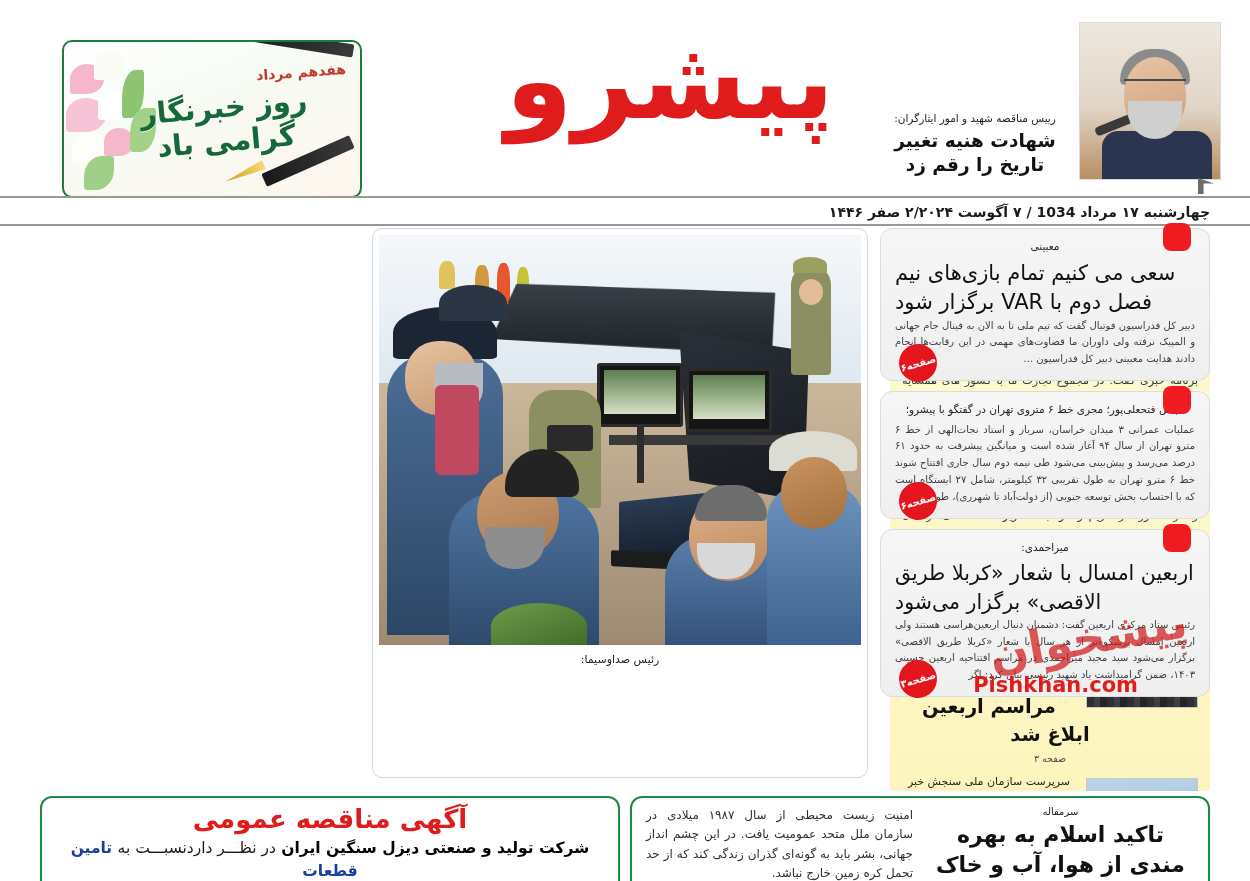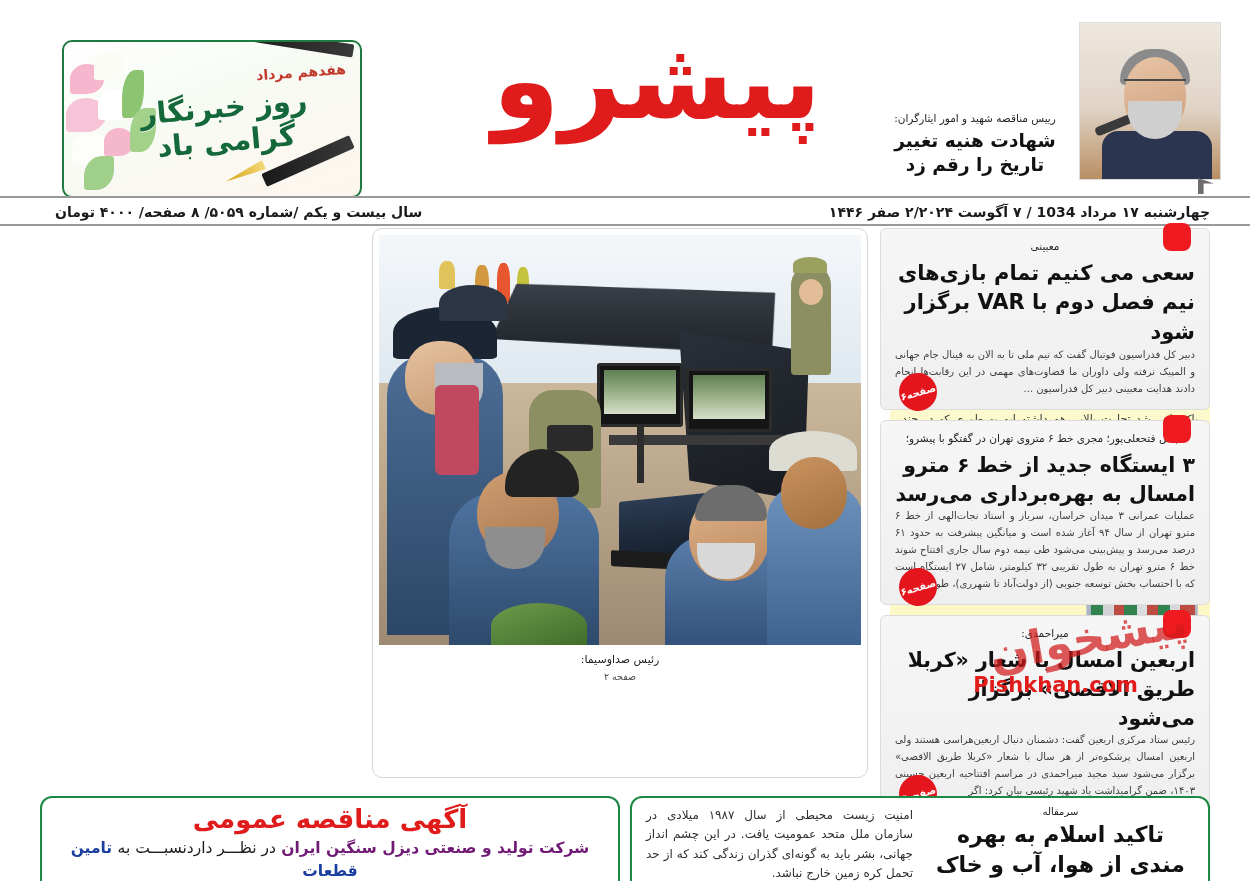--- a/index.html
+++ b/index.html
@@ -63,21 +63,21 @@
     background: linear-gradient(90deg,#1a1a1a,#3a3a3a);
     border-radius: 2px;
   }
   .pen-nib {
     position: absolute;
     background: linear-gradient(90deg,#d4a10f,#f5d97a);
   }
 
   .logo-wrap {
     position: absolute;
-    left: 457px; top: 4px;
+    left: 470px; top: 4px;
     width: 400px; height: 190px;
   }
   .logo-word {
     position: absolute;
     left: 0; top: 2px;
     width: 400px;
     text-align: center;
     color: #e01b1b;
     font-size: 108px;
     font-weight: bold;
@@ -332,36 +332,36 @@
   
   .col-left {
     position: absolute;
     left: 880px; top: 2px;
     width: 330px; height: 552px;
   }
   .card {
     position: relative;
     background: linear-gradient(180deg,#f6f6f6,#efefef);
     border: 1px solid #dcdcdc;
-    border-radius: 6px;
+    border-radius: 12px;
     margin-bottom: 10px;
     padding: 10px 14px 12px 14px;
     overflow: visible;
   }
   .card .corner-dot {
     position: absolute;
     left: 282px; top: -6px;
     width: 28px; height: 28px;
     background: #ef1b20;
     border-radius: 8px;
   }
   .c-kicker { font-size: 10.5px; color: #222; text-align:center; line-height:1.5; margin-bottom: 4px; }
   .c-title {
-    font-size: 20.5px; font-weight: bold; color: #111;
-    line-height: 1.4; text-align:right;
+    font-size: 20.5px; font-weight: normal; color: #111;
+    line-height: 1.4; text-align:left;
   }
   .c-title.big { font-size: 21px; }
   .c-body {
     font-size: 10px; color: #3d3d3d; line-height: 1.68;
     text-align: justify; 
   }
   .badge-card {
     position: absolute;
     left: 18px; bottom: -2px;
     width: 38px; height: 38px;
@@ -429,21 +429,21 @@
     text-align: center;
   }
   .tender-title {
     font-size: 26px; font-weight: bold; color: #e01b1b;
     letter-spacing: -0.5px;
   }
   .tender-line {
     font-size: 15.5px; font-weight: bold; line-height: 1.5;
     margin-top: 3px;
   }
-  .tender-line .red { color: #701a75; }
+  .tender-line .red { color: #000000; }
   .tender-line .blue { color: #1b3f9e; }
   .tender-line .black { color: #1a1a1a; font-weight: normal; }
 </style>
 </head>
 <body>
 
 <div class="page">
 
   <div class="masthead">
 
@@ -482,21 +482,20 @@
       <div class="hp-hair"></div>
       <div class="hp-face"></div>
       <div class="hp-beard"></div>
       <div class="hp-glasses"></div>
     </div>
     <div class="corner-flag"></div>
   </div>
 
   <div class="infobar">
     <div class="right-txt">چهارشنبه ۱۷ مرداد 1034 / ۷ آگوست ۲/۲۰۲۴ صفر ۱۴۴۶</div>
-    <div class="left-txt">سال بیست و یکم /شماره ۵۰۵۹/ ۸ صفحه/ ۴۰۰۰ تومان</div>
   </div>
 
   <div class="body-area">
 
     <div class="col-yellow">
 
       <div>
         <div class="y-headline">رشد ۳۰درصدی تجارت ایران با کشورهای همسایه</div>
         <div class="y-body">سید محمد صادق قناد زاده، معاون سازمان توسعه تجارت در یک برنامه خبری گفت: در مجموع تجارت ما با کشور های همسایه ۳۰ درصد رشد داشته است ولی با برخی از کشورها مانند پاکستان رشد تجارت بالایی هم داشته ایم به طوری که در چند سال اخیر با کشورهای همسایه از نظر تجارت شاهد رشد خوبی بوده ایم.او افزود: به طور کلی ما با کشور عراق و ترکیه در تجارت انرژی مانند گاز شاهد افت هایی بوده ایم ولی اولویت سازمان توسعه تجارت افزایش رشد تجارت با کشورهای همسایه را در دستور کار داریم و خوشبختانه زیر ساخت های در حال انجام است و هدف دولت این است که در وهله اول تجارت با کشورهای همسایه و دوم کشورهای همسو است.</div>
       </div>
@@ -576,38 +575,36 @@
         <div class="person" style="left:316px; top:250px; width:72px; height:36px; background:#6d6d6d; border-radius:36px 36px 6px 6px;"></div>
         <div class="person" style="left:318px; top:308px; width:58px; height:36px; background:#d8d8d8; border-radius:0 0 26px 26px;"></div>
 
         <div class="person" style="left:388px; top:250px; width:96px; height:160px; background:linear-gradient(180deg,#6d92bc,#3f6390); border-radius:34px 34px 0 0;"></div>
         <div class="cap" style="left:390px; top:196px; width:88px; height:40px; background:#dcdcd2;"></div>
         <div class="person" style="left:402px; top:222px; width:66px; height:72px; background:linear-gradient(160deg,#c9935f,#a3703f); border-radius:48%;"></div>
       </div>
 
       <div class="caption-zone">
         <div class="cap-kicker">رئیس صداوسیما:</div>
-        <div class="cap-page">صفحه ۲</div>
       </div>
     </div>
 
     <div class="col-left">
 
       <div class="card">
         <div class="corner-dot"></div>
         <div class="c-kicker">معبینی</div>
         <div class="c-title big">سعی می کنیم تمام بازی‌های نیم فصل دوم با VAR برگزار شود</div>
         <div class="c-body">دبیر کل فدراسیون فوتبال گفت که تیم ملی تا به الان به فینال جام جهانی و المپیک نرفته ولی داوران ما قضاوت‌های مهمی در این رقابت‌ها انجام دادند هدایت معبینی دبیر کل فدراسیون ...</div>
         <div class="badge-card">صفحه۶</div>
       </div>
 
       <div class="card">
         <div class="corner-dot"></div>
         <div class="c-kicker">عباس فتحعلی‌پور؛ مجری خط ۶ متروی تهران در گفتگو با پیشرو؛</div>
-        <div class="c-title">۳ ایستگاه جدید از خط ۶ مترو امسال به بهره‌برداری می‌رسد</div>
         <div class="c-body">عملیات عمرانی ۳ میدان خراسان، سرباز و استاد نجات‌الهی از خط ۶ مترو تهران از سال ۹۴ آغاز شده است و میانگین پیشرفت به حدود ۶۱ درصد می‌رسد و پیش‌بینی می‌شود طی نیمه دوم سال جاری افتتاح شوند خط ۶ مترو تهران به طول تقریبی ۳۲ کیلومتر، شامل ۲۷ ایستگاه است که با احتساب بخش توسعه جنوبی (از دولت‌آباد تا شهرری)، طول آن.</div>
         <div class="badge-card">صفحه۶</div>
       </div>
 
       <div class="card">
         <div class="corner-dot"></div>
         <div class="c-kicker">میراحمدی:</div>
         <div class="c-title">اربعین امسال با شعار «کربلا طریق الاقصی» برگزار می‌شود</div>
         <div class="c-body">رئیس ستاد مرکزی اربعین گفت: دشمنان دنبال اربعین‌هراسی هستند ولی اربعین امسال پرشکوه‌تر از هر سال با شعار «کربلا طریق الاقصی» برگزار می‌شود سید مجید میراحمدی در مراسم افتتاحیه اربعین حسینی ۱۴۰۳، ضمن گرامیداشت یاد شهید رئیسی بیان کرد: اگر</div>
         <div class="badge-card">صفحه۳</div>

